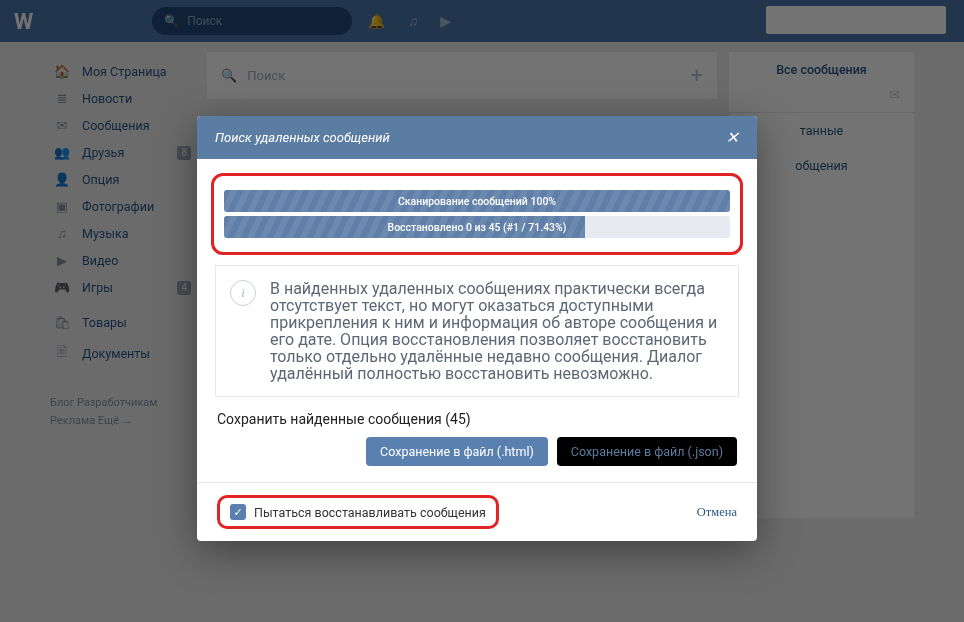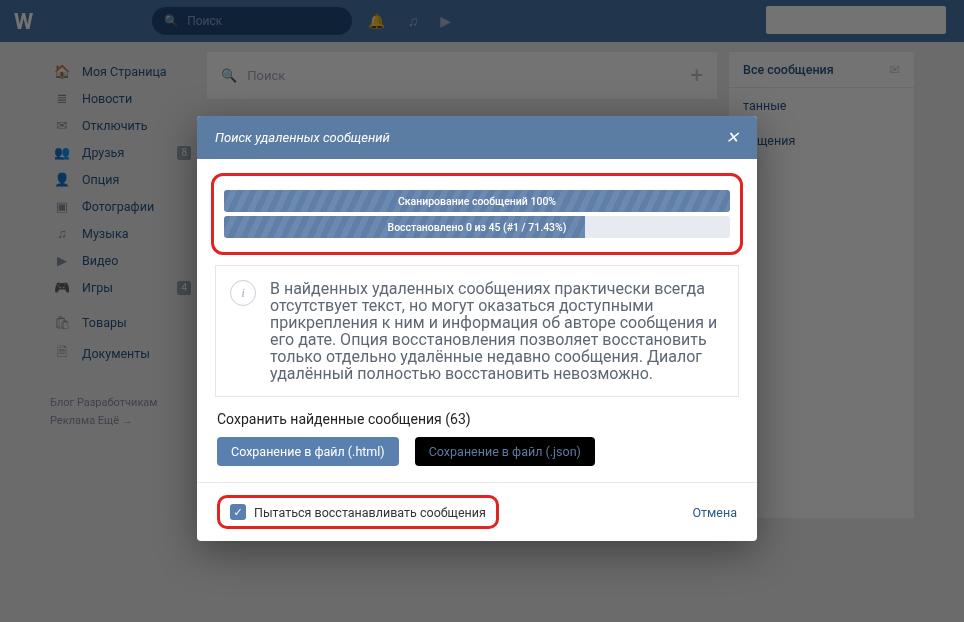--- a/index.html
+++ b/index.html
@@ -28,48 +28,48 @@
 
 
 .center { width: 510px; }
 .searchbox { background: #fff; height: 48px; display: flex; align-items: center; padding: 0 14px; color: #a3adbb; font-size: 13px; border-bottom: 1px solid #e7e8ec; }
 .searchbox .plus { margin-left: auto; font-size: 22px; color:#b9c1cc;}
 .sound-off { background: #fff; height: 48px; margin-top: 370px; display: flex; align-items: center; padding: 0 14px; color: #2a5885; font-size: 13px; border-top:1px solid #e7e8ec;}
 .sound-off .gear { margin-left: auto; color:#b0b8c4; font-size:16px; display:flex; gap:12px;}
 
 
 .rightcol { width: 185px; background: #fff; font-size: 12.5px; }
-.right-item { padding: 10px 14px; color: #2a5885; display:flex; align-items:center; gap:10px;}
+.right-item { padding: 10px 14px; color: #2a5885; display:flex; align-items:center; gap:10px;flex-direction:column;}
 .right-item.header { font-weight: 500; border-bottom: 1px solid #e7e8ec; }
 .right-item .mail { margin-left:auto; color:#c5cbd4;}
 
 
 .modal { position: absolute; z-index: 100; left: 197px; top: 116px; width: 560px; background: #fff; border-radius: 4px; box-shadow: 0 10px 40px rgba(0,0,0,0.4); }
 .modal-header { background: #5b7da3; color: #fff; padding: 12px 18px; font-size: 13px; display: flex; align-items: center; border-radius: 4px 4px 0 0; font-style: italic; }
 .modal-header .close { margin-left: auto; cursor: pointer; font-size: 16px; }
 
 .progress-group { margin: 14px 14px 10px 14px; border: 3px solid #e02323; border-radius: 12px; padding: 10px 10px; }
 .pbar { height: 22px; background: #e7ebf1; border-radius: 3px; position: relative; margin: 4px 0; overflow:hidden;}
 .pbar .fill { position: absolute; left: 0; top: 0; bottom: 0; background: repeating-linear-gradient(115deg,#5f7fa8 0,#5f7fa8 6px,#6c89af 6px,#6c89af 12px); }
 .pbar .lbl { position: absolute; inset: 0; display: flex; align-items: center; justify-content: center; color: #fff; font-size: 10.5px; font-weight:500;}
 
 .info-box { margin: 0 18px 14px 18px; border: 1px solid #e4e6ea; display: flex; padding: 14px; gap: 14px; }
 .info-box .i-icon { width: 26px; height: 26px; border: 1.5px solid #c9d0da; border-radius: 50%; display: flex; align-items: center; justify-content: center; color: #aab3c0; font-size: 13px; flex-shrink:0; font-style:italic; font-family:Georgia,serif;}
 .info-box .txt { font-size: 16px; color: #5d6774; line-height: 17px; }
 
 .save-title { padding: 0 20px 10px 20px; font-size: 14px; color: #222; }
-.save-btns { padding: 0 20px 16px 20px; display: flex; gap: 16px; }
+.save-btns { padding: 0 20px 16px 20px; display: flex; gap: 9px; justify-content: flex-end; }
 .btn { font-size: 12.5px; padding: 7px 14px; border-radius: 4px; border: none; cursor: pointer; }
 .btn-primary { background: #5a80b0; color: #fff; }
 .btn-secondary { background: #000000; color: #5d7a9d; }
 
 .modal-footer { border-top: 1px solid #e7e8ec; padding: 12px 20px; display: flex; align-items: center; }
 .chk-wrap { display: flex; align-items: center; gap: 8px; border: 3px solid #e02323; border-radius: 10px; padding: 6px 10px; font-size: 12.5px; color: #333; }
 .chk { width: 16px; height: 16px; background: #5a80b0; border-radius: 3px; display: flex; align-items: center; justify-content: center; color: #fff; font-size: 11px; }
-.cancel-link { margin-left: auto; color: #2a5885; font-size: 12.5px; cursor: pointer; }
+.cancel-link { margin-left: auto; color: #2a5885; font-size: 12.5px; cursor: pointer; font-family: Liberation Serif, serif; }
 
 .arrow-dot { position:absolute; z-index:60; left:727px; top:272px; width:6px; height:6px; background:#e02323; border-radius:50%;}
 </style>
 </head>
 <body>
 
 <div class="topbar">
   <div class="logo">W</div>
   <div class="top-search">
     <span>🔍</span>
@@ -89,21 +89,21 @@
     <div class="nav-item">
         <span class="ic">🏠</span>
         <span>Моя Страница</span>
       </div>
     <div class="nav-item">
         <span class="ic">≣</span>
         <span>Новости</span>
       </div>
     <div class="nav-item">
         <span class="ic">✉</span>
-        <span>Отключить</span>
+        <span>Сообщения</span>
       </div>
     <div class="nav-item">
         <span class="ic">👥</span>
         <span>Друзья</span>
         <span class="badge-side">8</span>
       </div>
     <div class="nav-item">
         <span class="ic">👤</span>
         <span>Опция</span>
       </div>
@@ -186,21 +186,21 @@
       <div class="fill" style="width:71.43%"></div>
       <div class="lbl">Восстановлено 0 из 45 (#1 / 71.43%)</div>
     </div>
   </div>
 
   <div class="info-box">
     <div class="i-icon">i</div>
     <div class="txt">В найденных удаленных сообщениях практически всегда отсутствует текст, но могут оказаться доступными прикрепления к ним и информация об авторе сообщения и его дате. Опция восстановления позволяет восстановить только отдельно удалённые недавно сообщения. Диалог удалённый полностью восстановить невозможно.</div>
   </div>
 
-  <div class="save-title">Сохранить найденные сообщения (63)</div>
+  <div class="save-title">Сохранить найденные сообщения (45)</div>
   <div class="save-btns">
     <button class="btn btn-primary">Сохранение в файл (.html)</button>
     <button class="btn btn-secondary">Сохранение в файл (.json)</button>
   </div>
 
   <div class="modal-footer">
     <div class="chk-wrap">
       <div class="chk">✓</div>
       <span>Пытаться восстанавливать сообщения</span>
     </div>

